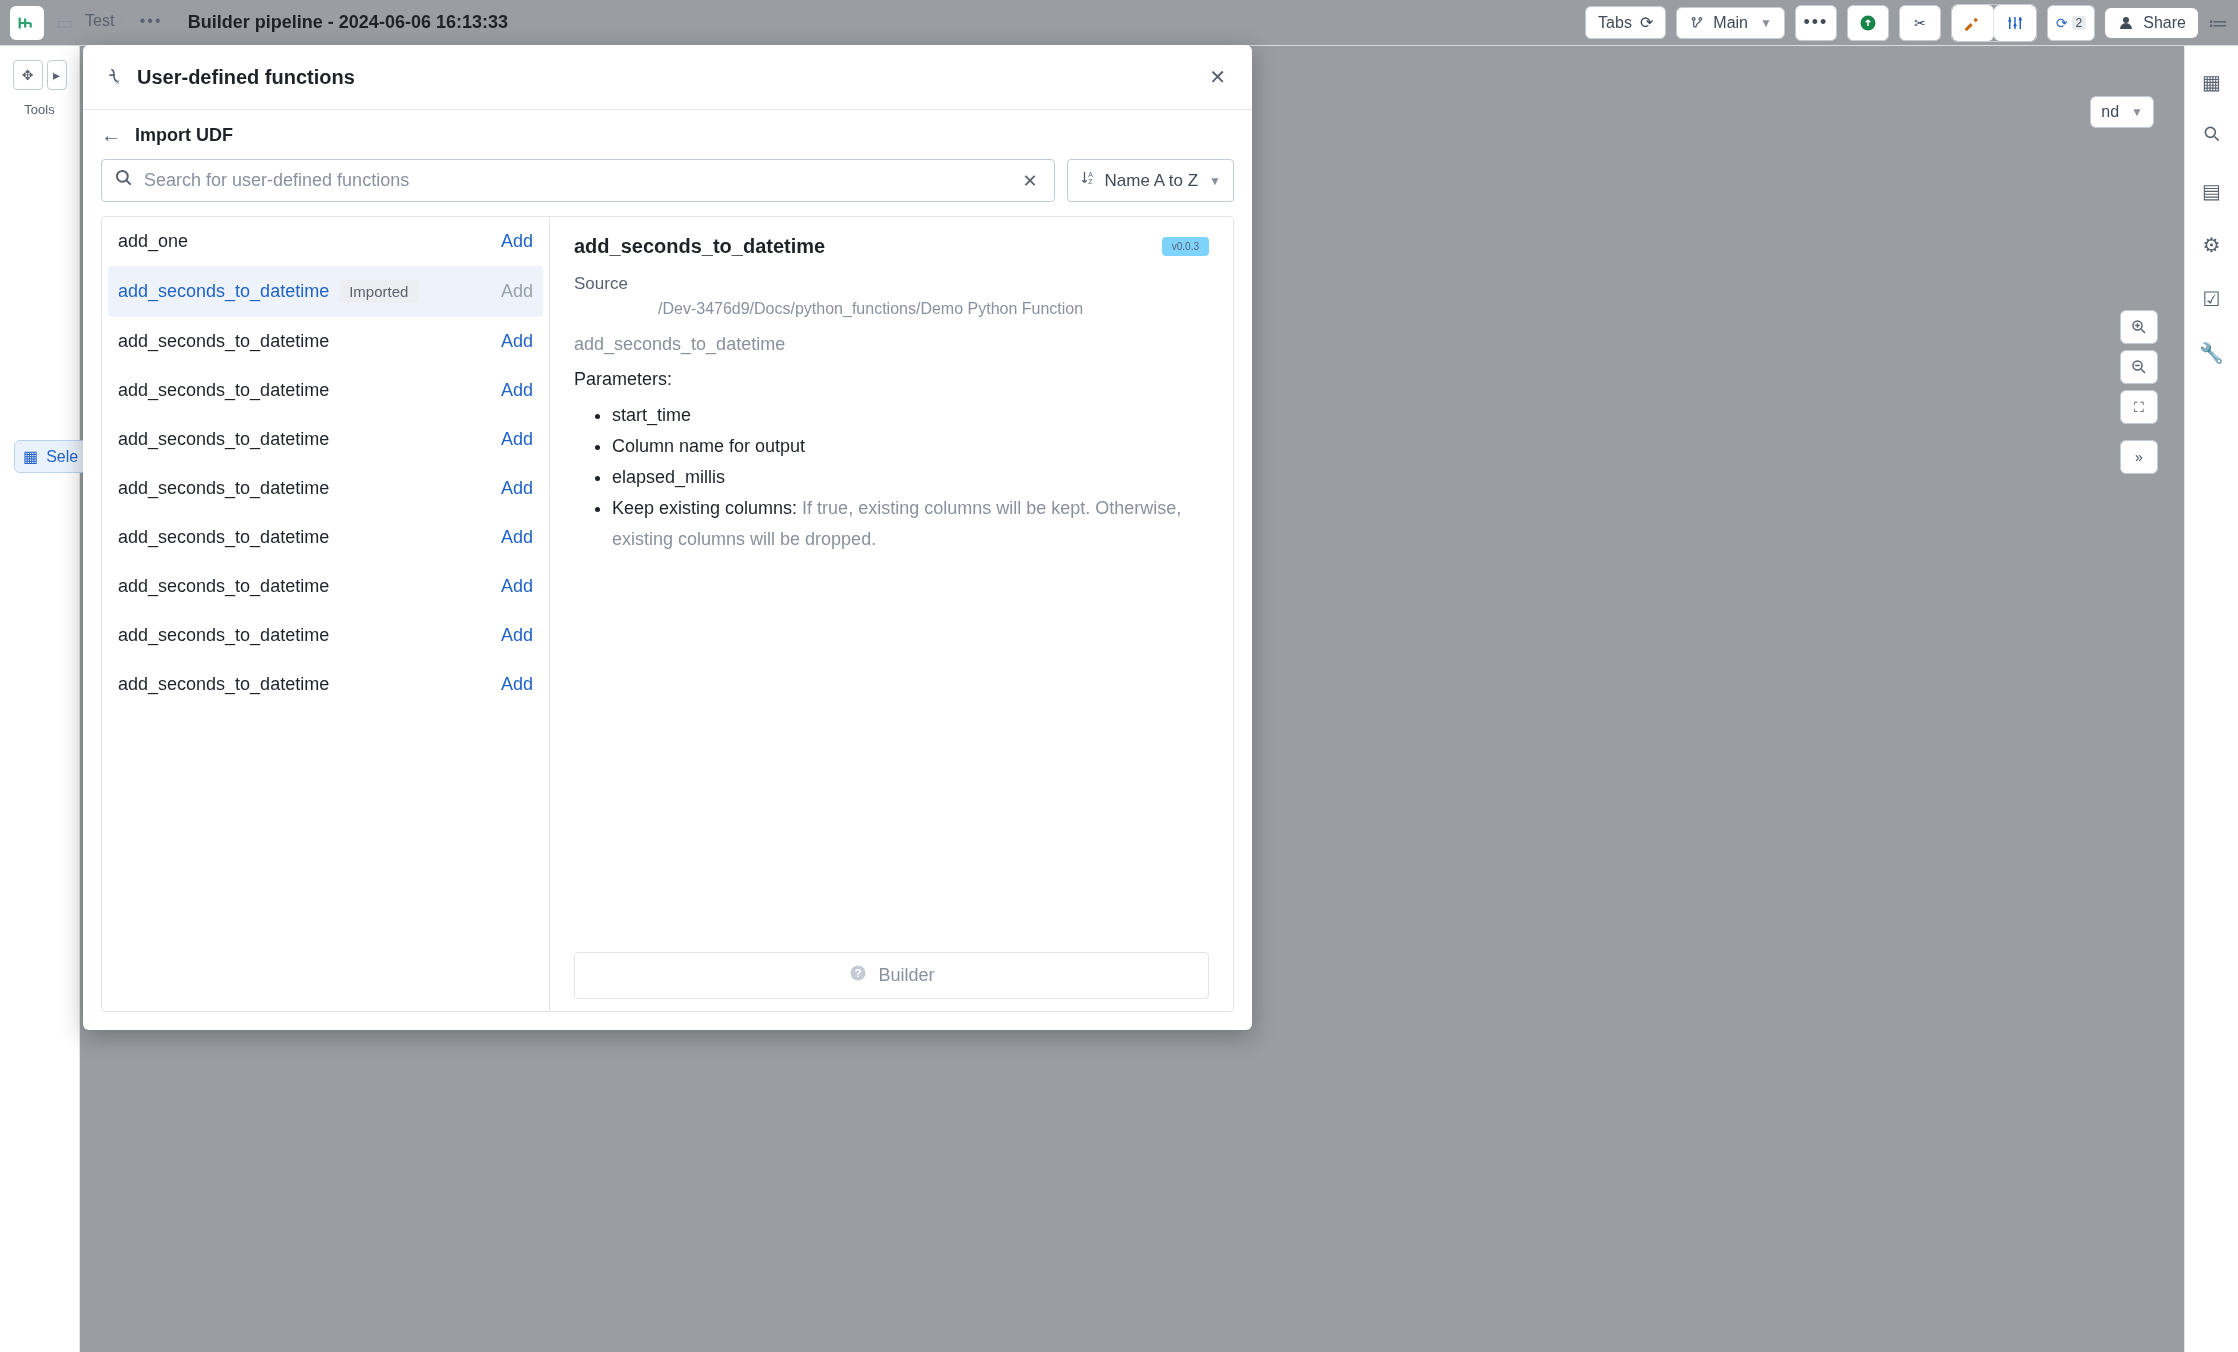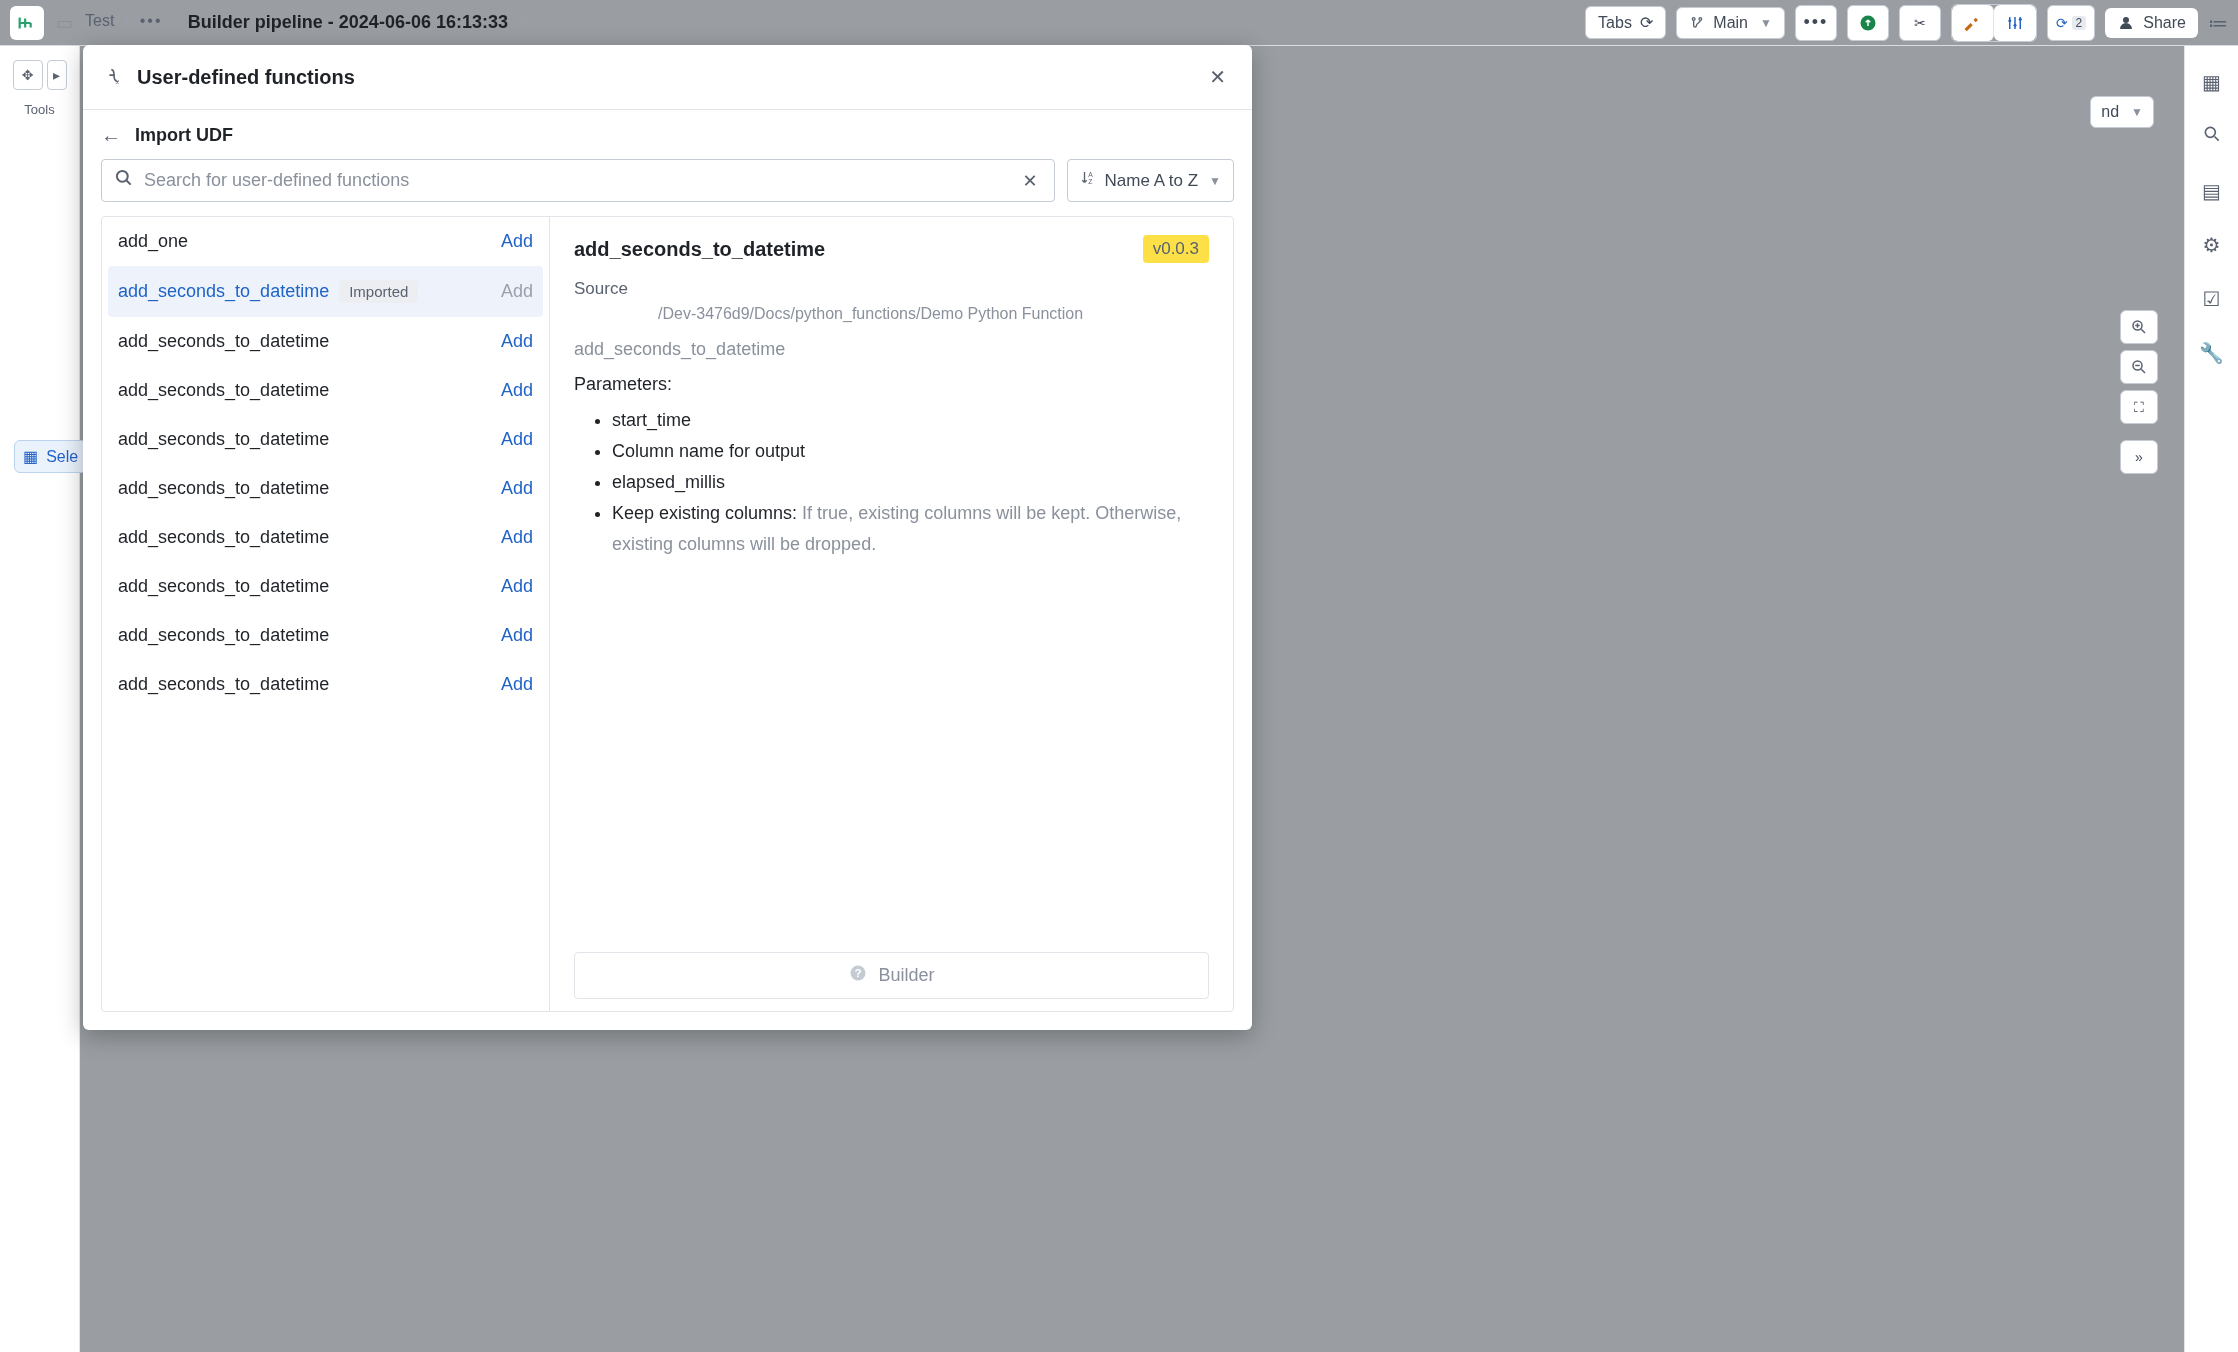--- a/index.html
+++ b/index.html
@@ -198,21 +198,21 @@
     .list-row .left { display:flex;align-items:center; }
     
     
     .detail-pane {
       flex:1;padding:18px 24px 12px;
       display:flex;flex-direction:column;
       min-width:0;
     }
     .detail-head { display:flex;align-items:center;justify-content:space-between; }
     .detail-title { font-size:20px;font-weight:700; }
-    .ver-chip { background:#fde047;border-radius:4px;padding:4px 10px;font-size:17px;color:#5a6270; }
+    .ver-chip { background:#7dd3fc;border-radius:4px;padding:4px 10px;font-size:10px;color:#5a6270; }
     .src-row { display:flex;gap:22px;margin-top:14px;font-size:17px;align-items:flex-start;text-align:right; }
     .src-label { color:#5a6270;padding-top:2px; }
     .src-text { color:#1f2328;min-width:0;overflow:hidden;text-overflow:ellipsis;white-space:nowrap; }
     .src-path { color:#8a919c;font-size:16px;margin-top:6px;margin-left:84px; }
     .sub-fn { color:#8a919c;font-size:18px;margin-top:16px; }
     .param-h { font-size:18px;margin-top:14px; }
     .param-list { margin-top:10px;padding-left:38px;font-size:18px;line-height:1.72; }
     .param-list li .muted { color:#8a919c; }
     .examples-bar {
       margin-top:auto;

